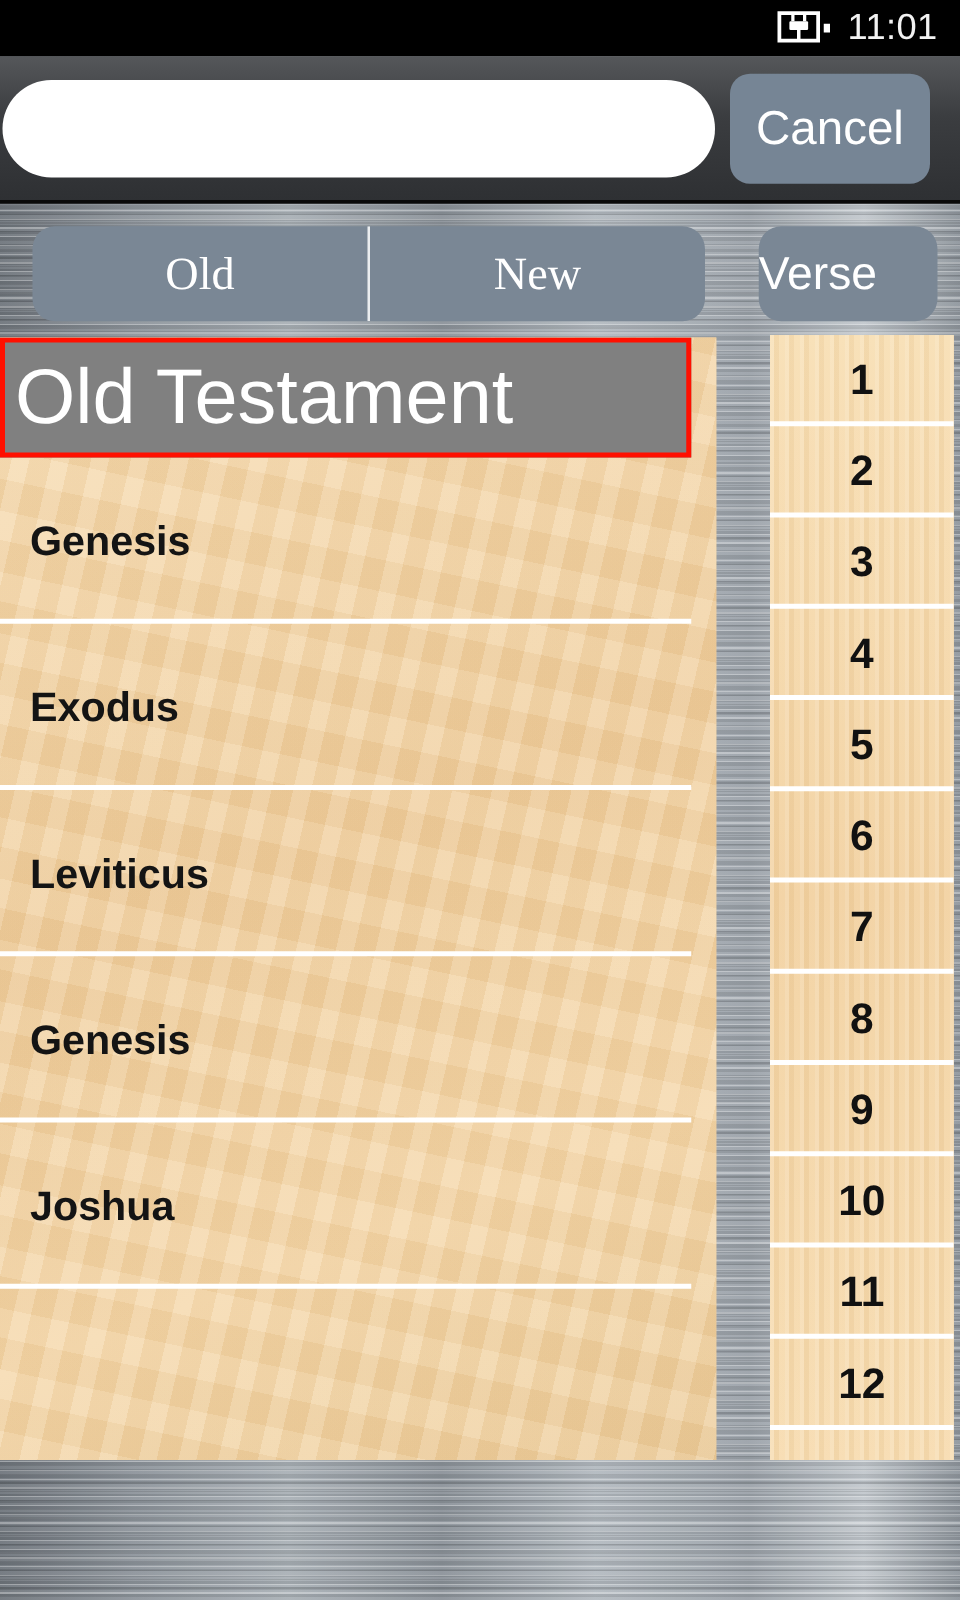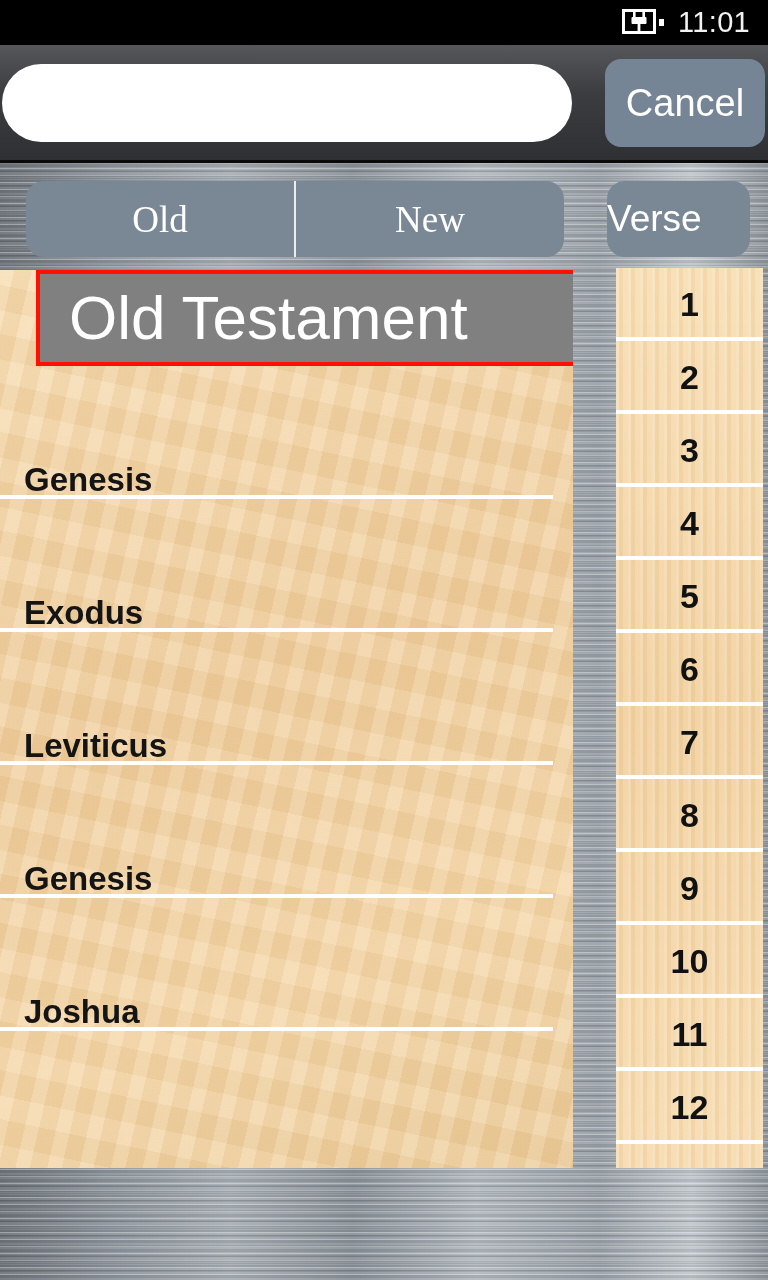--- a/index.html
+++ b/index.html
@@ -109,21 +109,21 @@
     border: none;
     outline: none;
     background: #ffffff;
     font-size: 30px;
     padding: 0 28px;
     box-sizing: border-box;
     color: #222;
     font-family: "Liberation Sans", sans-serif;
   }
   #cancel-button {
-    margin-left: 33px;
+    margin-left: 12px;
     width: 160px;
     height: 88px;
     border-radius: 16px;
     border: none;
     background: #768595;
     color: #ffffff;
     font-size: 38px;
     font-family: "Liberation Sans", sans-serif;
     cursor: pointer;
     line-height: 88px;
@@ -200,37 +200,36 @@
   }
   #testament-header {
     position: relative;
     width: 553px;
     height: 96px;
     box-sizing: border-box;
     background: #808080;
     border: 4px solid #ff1000;
     display: flex;
     align-items: center;
-    padding-left: 29px;
-    margin-left: 36px;
+    padding-left: 8px;
   }
   #testament-header .title-text {
     color: #ffffff;
     font-size: 62px;
     line-height: 1;
     font-family: "Liberation Sans", sans-serif;
     white-space: nowrap;
   }
   .book-item {
     position: relative;
     height: 133px;
     width: 100%;
     box-sizing: border-box;
     display: flex;
-    align-items: flex-end;
+    align-items: center;
     padding-left: 24px;
     cursor: pointer;
   }
   .book-item .book-label {
     color: #141414;
     font-size: 33px;
     font-weight: bold;
     font-family: "Liberation Sans", sans-serif;
   }
   .book-item::after {

